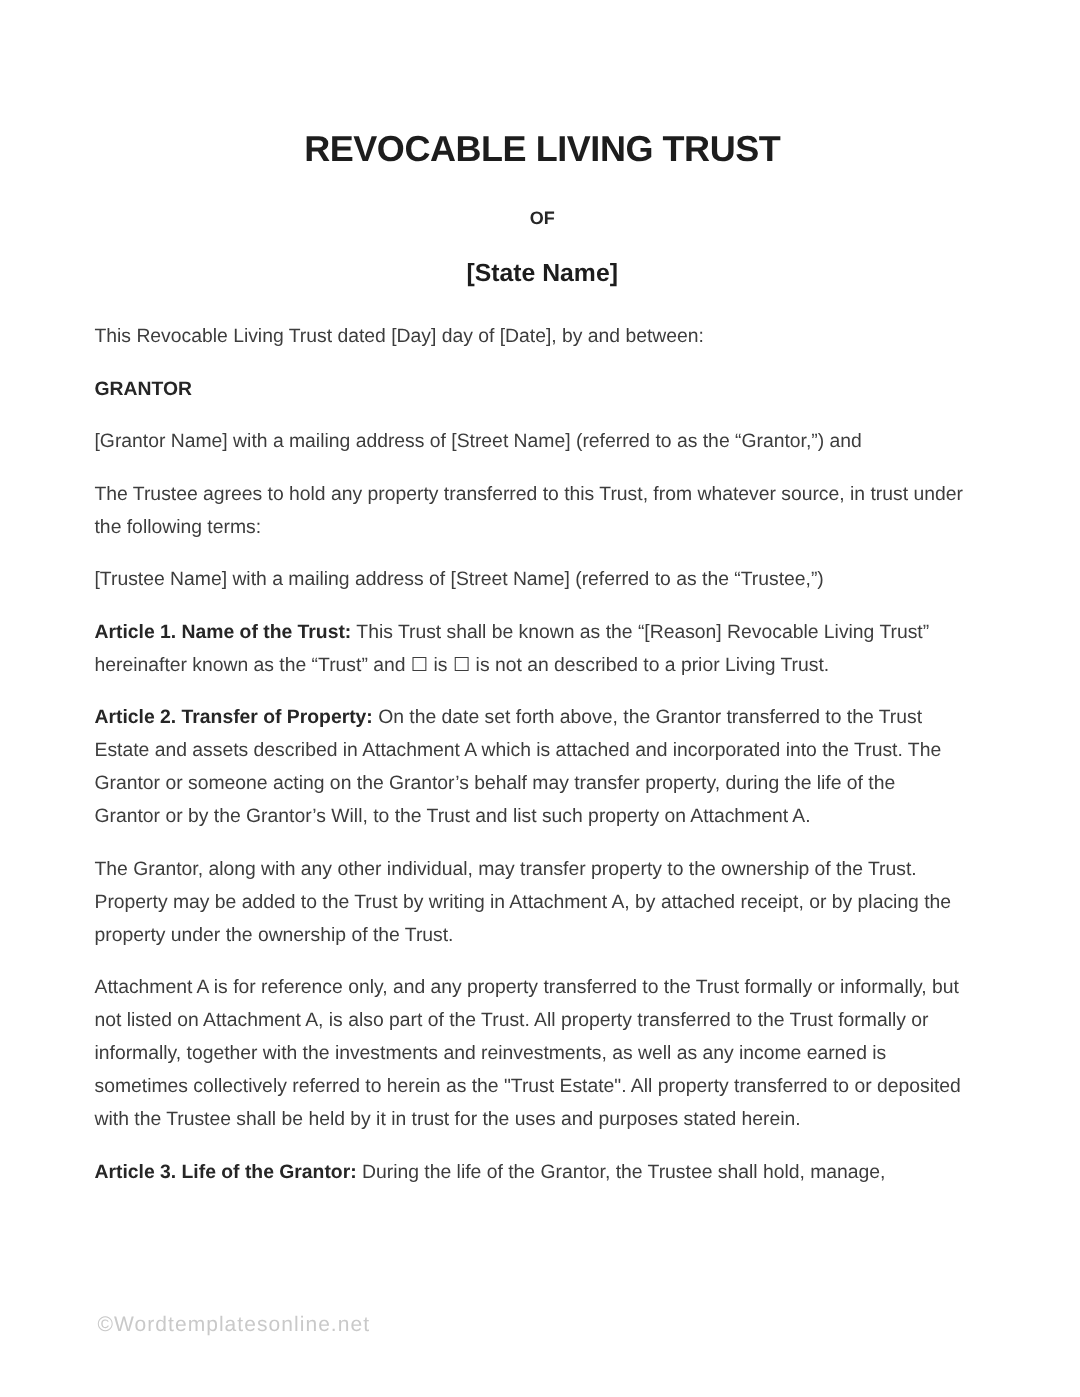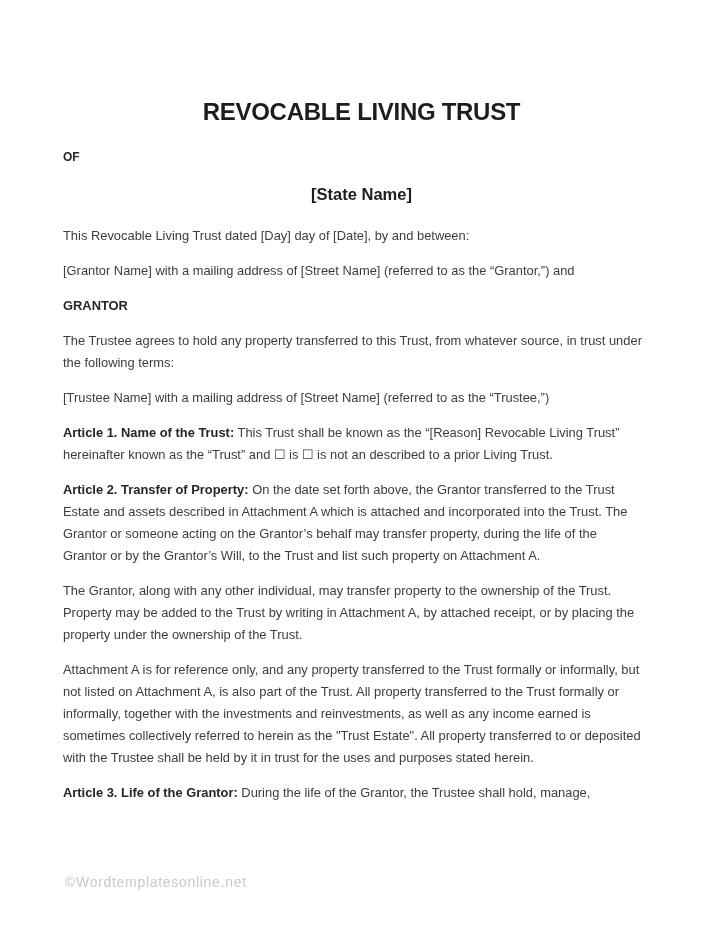--- a/index.html
+++ b/index.html
@@ -14,30 +14,31 @@
     height: 931px;
     background: #ffffff;
     padding: 84px 60px 0 63px;
     font-family: "Liberation Sans", sans-serif;
     font-size: 12.9px;
     line-height: 22px;
     color: #3d3d3d;
     overflow: hidden;
   }
   .doc-title {
-    margin: 14px;
+    margin: 2px;
     text-align: center;
     font-size: 24px;
     line-height: 28px;
     font-weight: bold;
     letter-spacing: -0.3px;
     color: #1d1d1d;
   }
   .doc-of {
     margin-top: 24px;
+    text-align: center;
     font-size: 12px;
     line-height: 14px;
     font-weight: bold;
     color: #262626;
   }
   .doc-state {
     margin-top: 20px;
     text-align: center;
     font-size: 16.5px;
     line-height: 20px;
@@ -74,23 +75,23 @@
 <div class="doc">
 
   <h1 class="doc-title">REVOCABLE LIVING TRUST</h1>
 
   <div class="doc-of">OF</div>
 
   <div class="doc-state">[State Name]</div>
 
   <p class="para first">This Revocable Living Trust dated [Day] day of [Date], by and between:</p>
 
+  <p class="para heading">GRANTOR</p>
+
   <p class="para">[Grantor Name] with a mailing address of [Street Name] (referred to as the “Grantor,”) and</p>
-
-  <p class="para heading">GRANTOR</p>
 
 
   <p class="para">The Trustee agrees to hold any property transferred to this Trust, from whatever source, in trust under the following terms:</p>
 
   <p class="para">[Trustee Name] with a mailing address of [Street Name] (referred to as the “Trustee,”)</p>
 
   <p class="para"><span class="lead">Article 1. Name of the Trust:</span><span> This Trust shall be known as the “[Reason] Revocable Living Trust” hereinafter known as the “Trust” and </span><span>☐</span><span> is </span><span>☐</span><span> is not an described to a prior Living Trust.</span></p>
 
   <p class="para"><span class="lead">Article 2. Transfer of Property:</span><span> On the date set forth above, the Grantor transferred to the Trust Estate and assets described in Attachment A which is attached and incorporated into the Trust. The Grantor or someone acting on the Grantor’s behalf may transfer property, during the life of the Grantor or by the Grantor’s Will, to the Trust and list such property on Attachment A.</span></p>
 

